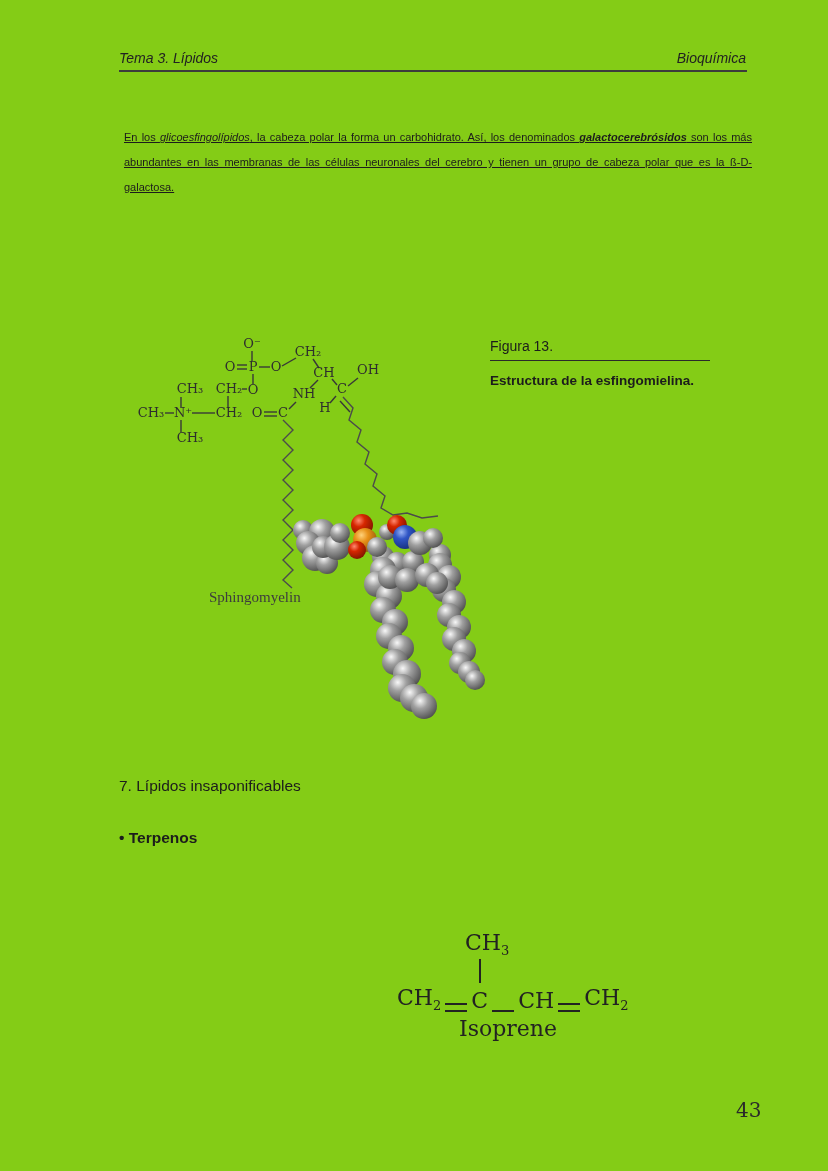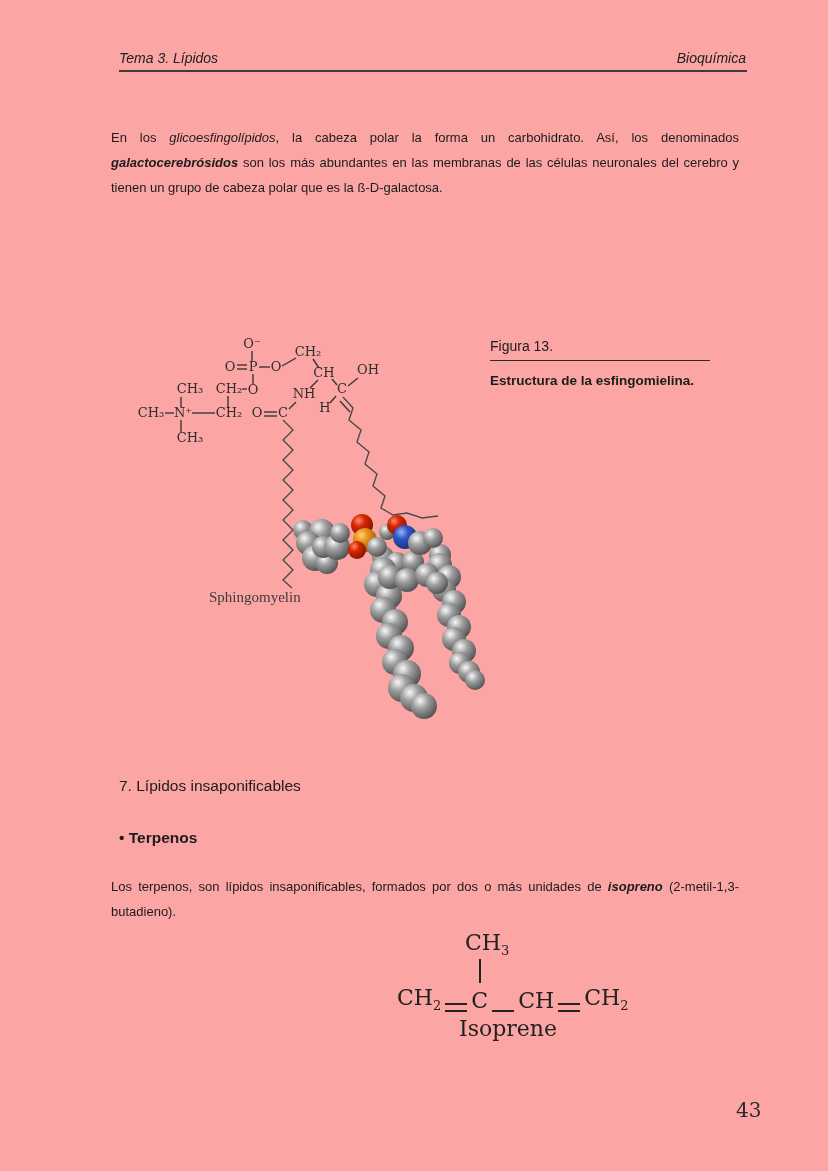--- a/index.html
+++ b/index.html
@@ -1,25 +1,25 @@
 <!DOCTYPE html>
 <html><head>
 <meta charset="utf-8">
 <style>
   * { margin:0; padding:0; box-sizing:border-box; }
   html,body { background:#ffffff; }
   .page {
-    position:relative; width:828px; height:1171px; background:#fca5a5;
+    position:relative; width:828px; height:1171px; background:#84cc16;
     font-family:"Liberation Sans", sans-serif; color:#1c1c1c; overflow:hidden;
   }
   .hdr-left  { position:absolute; left:119px; top:50px;  font-style:italic; font-size:14px; color:#222; }
   .hdr-right { position:absolute; right:82px; top:50px;  font-style:italic; font-size:14px; color:#222; }
   .hdr-rule  { position:absolute; left:119px; top:70px; width:628px; height:0; border-top:2px solid #3c3c3c; }
 
-  .para { position:absolute; left:111px; width:628px; font-size:13px; line-height:25px; text-align:justify; color:#1c1c1c; }
+  .para { position:absolute; left:124px; width:628px; font-size:11px; line-height:25px; text-align:justify; color:#1c1c1c;text-decoration:underline; }
   #p1 { top:125px; }
   #p2 { top:874px; }
   .it { font-style:italic; }
   .bi { font-style:italic; font-weight:bold; }
 
   .fig-svg { position:absolute; left:130px; top:325px; }
   .formula-label { font-family:"DejaVu Serif", serif; font-size:13px; fill:#2e2e2e; }
   .mol-label { position:absolute; left:209px; top:589px; font-family:Liberation Serif, serif; font-size:15px; color:#3d3d3d; }
 
   .caption { position:absolute; left:490px; top:338px; width:220px; }
@@ -174,21 +174,20 @@
   <div class="mol-label">Sphingomyelin</div>
 
   <div class="caption">
     <div class="caption-title">Figura 13.</div>
     <div class="caption-body">Estructura de la esfingomielina.</div>
   </div>
 
   <div class="h7">7. Lípidos insaponificables</div>
   <div class="bullet">• Terpenos</div>
 
-  <p class="para" id="p2"><span>Los terpenos, son lípidos insaponificables, formados por dos o más unidades de </span><span class="bi">isopreno</span><span> (2-metil-1,3-butadieno).</span></p>
 
   <div class="iso">
     <div class="iso-top"><span>CH</span><sub>3</sub></div>
     <div class="iso-vline"></div>
     <div class="iso-row">
       <span><span>CH</span><sub>2</sub></span>
       <span class="dbond"></span>
       <span>C</span>
       <span class="sbond"></span>
       <span>CH</span>

